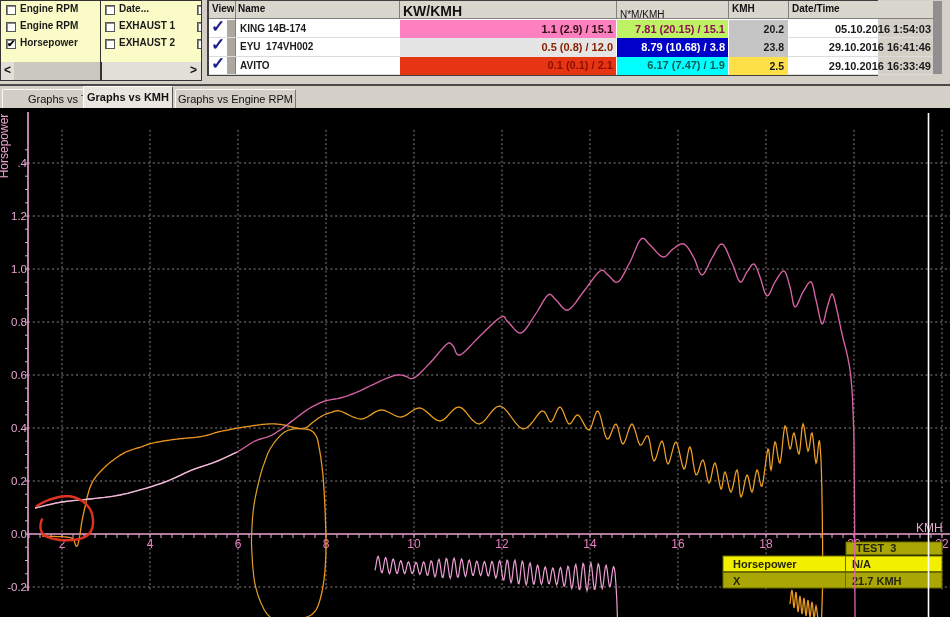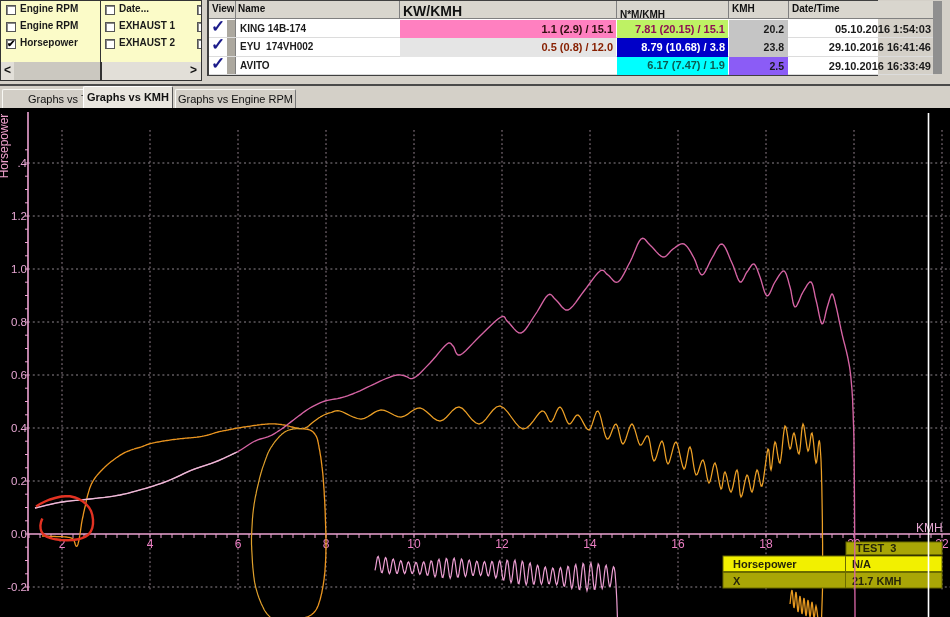--- a/index.html
+++ b/index.html
@@ -30,21 +30,21 @@
 <div style="position:absolute;left:189px;top:1px;font-size:12px;font-weight:bold;color:#111">&gt;</div>
 <div style="position:absolute;left:13px;top:0;width:86px;height:18px;background:#cbc8c0"></div>
         <div style="position:absolute;left:99px;top:0;width:1.5px;height:18px;background:#333"></div>
 </div>
 </div>
 <div style="position:absolute;left:207px;top:0;width:671px;height:76px;border-left:2px solid #404040;border-top:1px solid #404040;border-bottom:2px solid #404040;background:#fff">
 <div style="position:absolute;left:0;top:0;width:724px;height:18px;background:#d9d6ce;border-bottom:1px solid #808080"></div>
 <div style="position:absolute;left:3px;top:2px;width:22px;height:14px;overflow:hidden;font-size:10px;font-weight:bold;color:#111">View</div>
 <div style="position:absolute;left:29px;top:2px;width:160px;height:14px;overflow:hidden;font-size:10px;font-weight:bold;color:#111">Name</div>
 <div style="position:absolute;left:194px;top:2px;width:210px;height:14px;overflow:hidden;font-size:14px;font-weight:bold;color:#111">KW/KMH</div>
-<div style="position:absolute;left:411px;top:8px;width:108px;height:14px;overflow:hidden;font-size:10px;font-weight:bold;color:#111">N*M/KMH</div>
+<div style="position:absolute;left:411px;top:8px;width:108px;height:14px;overflow:hidden;font-size:10px;font-weight:normal;color:#111">N*M/KMH</div>
 <div style="position:absolute;left:523px;top:2px;width:56px;height:14px;overflow:hidden;font-size:10px;font-weight:bold;color:#111">KMH</div>
 <div style="position:absolute;left:583px;top:2px;width:140px;height:14px;overflow:hidden;font-size:10px;font-weight:bold;color:#111">Date/Time</div>
 <div style="position:absolute;left:25.5px;top:0;width:1px;height:18px;background:#808080"></div>
 <div style="position:absolute;left:190px;top:0;width:1px;height:18px;background:#808080"></div>
 <div style="position:absolute;left:407px;top:0;width:1px;height:18px;background:#808080"></div>
 <div style="position:absolute;left:519px;top:0;width:1px;height:18px;background:#808080"></div>
 <div style="position:absolute;left:579px;top:0;width:1px;height:18px;background:#808080"></div>
 <div style="position:absolute;left:724px;top:0;width:1px;height:18px;background:#808080"></div>
 <div style="position:absolute;left:25.5px;top:18px;width:1px;height:55px;background:#808080"></div>
 <div style="position:absolute;left:18px;top:19px;width:7.5px;height:54px;background:#aca89f"></div>
@@ -77,24 +77,27 @@
 <div style="position:absolute;left:520px;top:0;width:59px;height:18.3px;background:#c5c5c5">
           <span style="position:absolute;right:4px;top:3px;font-size:10.5px;font-weight:bold;color:#1a1a1a">23.8</span>
         </div>
 <div style="position:absolute;left:580px;top:0;width:142px;height:18.3px">
           <span style="position:absolute;right:0px;top:3px;font-size:11px;font-weight:bold;color:#1a1a1a">29.10.2016 16:41:46</span>
         </div>
 </div>
 <div style="position:absolute;left:0;top:55.6px;width:724px;height:18.3px;border-bottom:1px solid #dcdcdc">
 <div style="position:absolute;left:2px;top:-4px;font-size:17px;font-weight:bold;color:#1b1b8a">✓</div>
 <div style="position:absolute;left:31px;top:3px;font-size:10px;font-weight:bold;color:#1a1a1a;white-space:pre">AVITO</div>
+<div style="position:absolute;left:191px;top:0;width:216px;height:18.3px;background:#e53512">
+          <span style="position:absolute;right:3px;top:2.5px;font-size:11px;font-weight:bold;color:#8e0e00">0.1 (0.1) / 2.1</span>
+        </div>
 <div style="position:absolute;left:408px;top:0;width:111px;height:18.3px;background:#00ffff">
           <span style="position:absolute;right:3px;top:2.5px;font-size:11px;font-weight:bold;color:#0b5a50">6.17 (7.47) / 1.9</span>
         </div>
-<div style="position:absolute;left:520px;top:0;width:59px;height:18.3px;background:#8b5cf6">
+<div style="position:absolute;left:520px;top:0;width:59px;height:18.3px;background:#fde047">
           <span style="position:absolute;right:4px;top:3px;font-size:10.5px;font-weight:bold;color:#1a1a1a">2.5</span>
         </div>
 <div style="position:absolute;left:580px;top:0;width:142px;height:18.3px">
           <span style="position:absolute;right:0px;top:3px;font-size:11px;font-weight:bold;color:#1a1a1a">29.10.2016 16:33:49</span>
         </div>
 </div>
 </div>
 </div>
 
 <div style="position:absolute;left:0;top:84px;width:950px;height:2px;background:#4a4a4a"></div>

